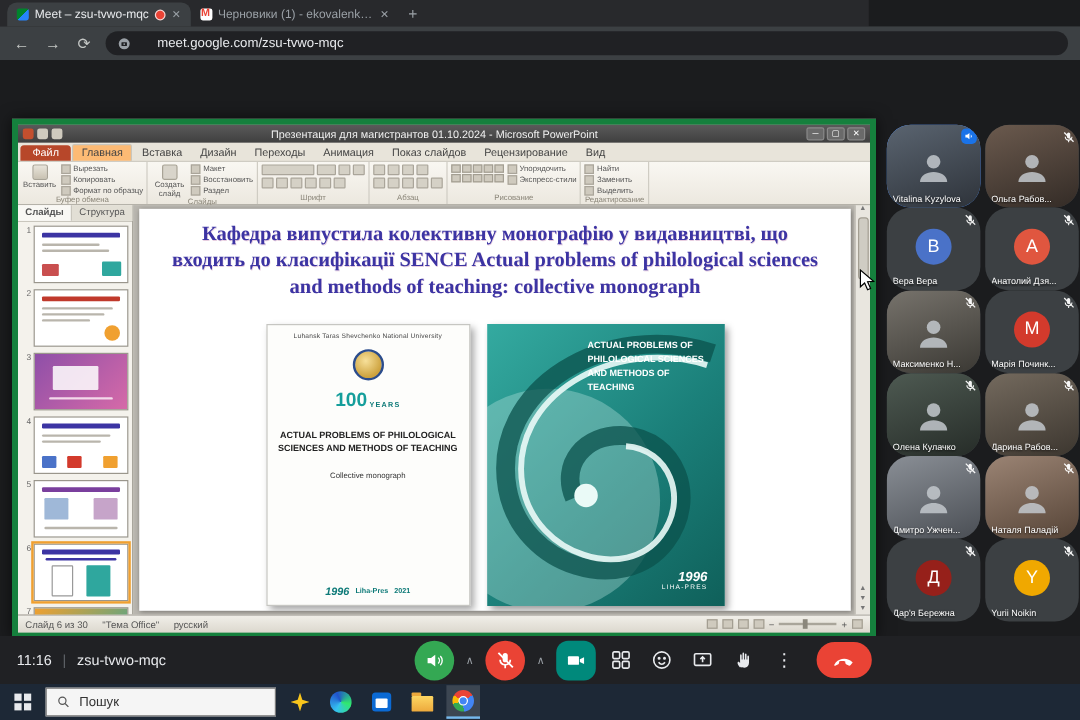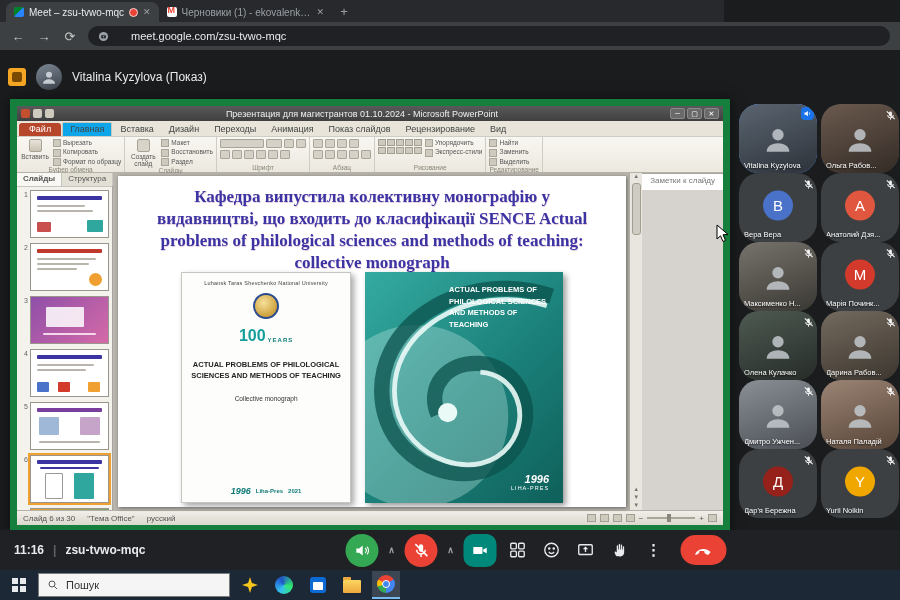--- a/index.html
+++ b/index.html
@@ -26,32 +26,32 @@
 
   
   .meet-head{position:absolute;left:8px;top:64px;display:flex;align-items:center;gap:10px;}
   .app-badge{width:18px;height:18px;border-radius:3px;background:#f5a623;position:relative;}
   .app-badge::after{content:"";position:absolute;inset:4px;background:#7a4a00;border-radius:2px;}
   .head-avatar{width:26px;height:26px;border-radius:50%;background:linear-gradient(160deg,#7d8894,#3a4049);display:flex;align-items:center;justify-content:center;overflow:hidden;}
   .head-avatar svg{width:18px;height:18px;fill:#c7ccd2;}
   .presenter-label{color:#e8eaed;font-size:12px;}
 
   
-  .ppt{position:absolute;left:10px;top:99px;width:720px;height:433px;background:#d6d3ce;border:7px solid #15803d;display:flex;flex-direction:column;box-shadow:0 0 12px rgba(0,0,0,.6);}
+  .ppt{position:absolute;left:10px;top:99px;width:720px;height:433px;background:#d6d3ce;border:5px solid #15803d;display:flex;flex-direction:column;box-shadow:0 0 12px rgba(0,0,0,.6);}
   .ppt-titlebar{height:15px;background:linear-gradient(#5a5a5a,#3f3f3f);color:#f0f0f0;font-size:9px;display:flex;align-items:center;padding:0 4px;gap:4px;}
   .qat{display:flex;gap:3px;}
   .qat span{width:9px;height:9px;background:#cfcabe;border-radius:2px;display:inline-block;}
   .qat .q-ppt{background:#c34f2e;}
   .ppt-title{flex:1;text-align:center;white-space:nowrap;overflow:hidden;text-overflow:ellipsis;}
   .winbtns{display:flex;gap:2px;}
   .winbtns span{width:15px;height:11px;background:#6a6a6a;border:1px solid #8a8a8a;border-radius:2px;color:#fff;font-size:7px;line-height:9px;text-align:center;}
   .ribbon-tabs{height:16px;background:#e8e4da;display:flex;align-items:flex-end;font-size:9px;color:#444;padding-left:2px;gap:1px;border-bottom:1px solid #cfccc3;}
   .file-tab{background:#b7472a;color:#fff;padding:1px 10px 2px;border-radius:3px 3px 0 0;}
   .rtab{padding:1px 7px 2px;}
-  .rtab.active{background:#0ea5e9;border:1px solid #c9c6bd;border-bottom:none;border-radius:2px 2px 0 0;margin-top:42px;}
+  .rtab.active{background:#fdba74;border:1px solid #c9c6bd;border-bottom:none;border-radius:2px 2px 0 0;margin-top:42px;}
   .ribbon{height:36px;background:linear-gradient(#f9f7f2,#ece8df);border-bottom:1px solid #b5b2a9;display:flex;font-size:6.5px;color:#555;}
   .rgroup{display:flex;flex-direction:column;justify-content:space-between;border-right:1px solid #cfccc3;padding:2px 3px 0;}
   .glabel{text-align:center;font-size:6.5px;color:#8a8578;padding-bottom:1px;white-space:nowrap;}
   .gbody{display:flex;gap:3px;align-items:flex-start;}
   .bigbtn{display:flex;flex-direction:column;align-items:center;gap:1px;width:30px;text-align:center;}
   .bigic{width:13px;height:13px;background:#d8d4ca;border:1px solid #a8a396;border-radius:2px;}
   .bigic.clip{background:linear-gradient(#e8e4da,#c9c2b2);}
   .minilist{display:flex;flex-direction:column;gap:1px;}
   .minilist span{white-space:nowrap;}
   .minilist span::before{content:"";display:inline-block;width:6px;height:6px;background:#cfcabe;border:1px solid #aaa59a;margin-right:2px;vertical-align:middle;}
@@ -123,21 +123,21 @@
   .photo svg{width:34px;height:34px;fill:#c3c8cd;opacity:.85;}
   .pA{background:linear-gradient(160deg,#5a6470,#2e333a);}
   .pB{background:linear-gradient(160deg,#6b5a4e,#332b26);}
   .pC{background:linear-gradient(160deg,#77736c,#3a3833);}
   .pD{background:linear-gradient(160deg,#4e5a52,#262c28);}
   .pE{background:linear-gradient(160deg,#746a5e,#3c362f);}
   .pF{background:linear-gradient(160deg,#8a8f96,#4a4e54);}
   .pG{background:linear-gradient(160deg,#9b8474,#564437);}
 
   
-  .meet-bar{position:absolute;left:0;top:530px;width:900px;height:40px;background:#202124;font-weight:bold;}
+  .meet-bar{position:absolute;left:0;top:530px;width:900px;height:40px;background:#202124;}
   .bar-left{position:absolute;left:14px;top:0;height:40px;display:flex;align-items:center;gap:9px;color:#e8eaed;font-size:12px;}
   .bar-sep{color:#5f6368;}
   .bar-center{position:absolute;left:536px;top:0;height:40px;transform:translateX(-50%);display:flex;align-items:center;gap:8px;}
   .cbtn{width:33px;height:33px;border-radius:50%;display:flex;align-items:center;justify-content:center;flex:none;}
   .cbtn svg{width:17px;height:17px;}
   .cbtn.green{background:#34a853;}
   .cbtn.red{background:#ea4335;}
   .cbtn.teal{background:#00897b;border-radius:10px;}
   .caret{color:#9aa0a6;font-size:9px;width:10px;text-align:center;}
   .ghost{width:26px;height:26px;display:flex;align-items:center;justify-content:center;color:#e8eaed;}
@@ -190,30 +190,20 @@
     <div class="omnibox">
       <svg class="siteinfo" viewBox="0 0 24 24">
           <circle cx="12" cy="12" r="10" fill="#9aa0a6"></circle>
           <rect x="7" y="9" width="10" height="7" rx="1" fill="#202124"></rect>
           <circle cx="12" cy="12.5" r="1.6" fill="#9aa0a6"></circle>
         </svg>
       <span>meet.google.com/zsu-tvwo-mqc</span>
     </div>
   </div>
 
-  <div class="meet-head">
-    <div class="app-badge"></div>
-    <div class="head-avatar">
-      <svg viewBox="0 0 24 24">
-          <circle cx="12" cy="9" r="4"></circle>
-          <path d="M4 21c0-4 4-6 8-6s8 2 8 6z"></path>
-        </svg>
-    </div>
-    <span class="presenter-label">Vitalina Kyzylova (Показ)</span>
-  </div>
 
   <div class="ppt">
     <div class="ppt-titlebar">
       <div class="qat">
           <span class="q-ppt"></span>
           <span></span>
           <span></span>
         </div>
       <span class="ppt-title">Презентация для магистрантов 01.10.2024 - Microsoft PowerPoint</span>
       <div class="winbtns">
@@ -441,21 +431,20 @@
           <div class="vscroll">
             <span>▲</span>
             <div class="vs-thumb"></div>
             <div class="vs-bottom">
               <span>▲</span>
               <span>▼</span>
               <span>▼</span>
             </div>
           </div>
         </div>
-        <div class="notes">Заметки к слайду</div>
       </div>
     </div>
 
     <div class="statusbar">
       <span>Слайд 6 из 30</span>
       <span>"Тема Office"</span>
       <span>русский</span>
       <div class="sb-right">
         <i class="vmic"></i>
         <i class="vmic"></i>

